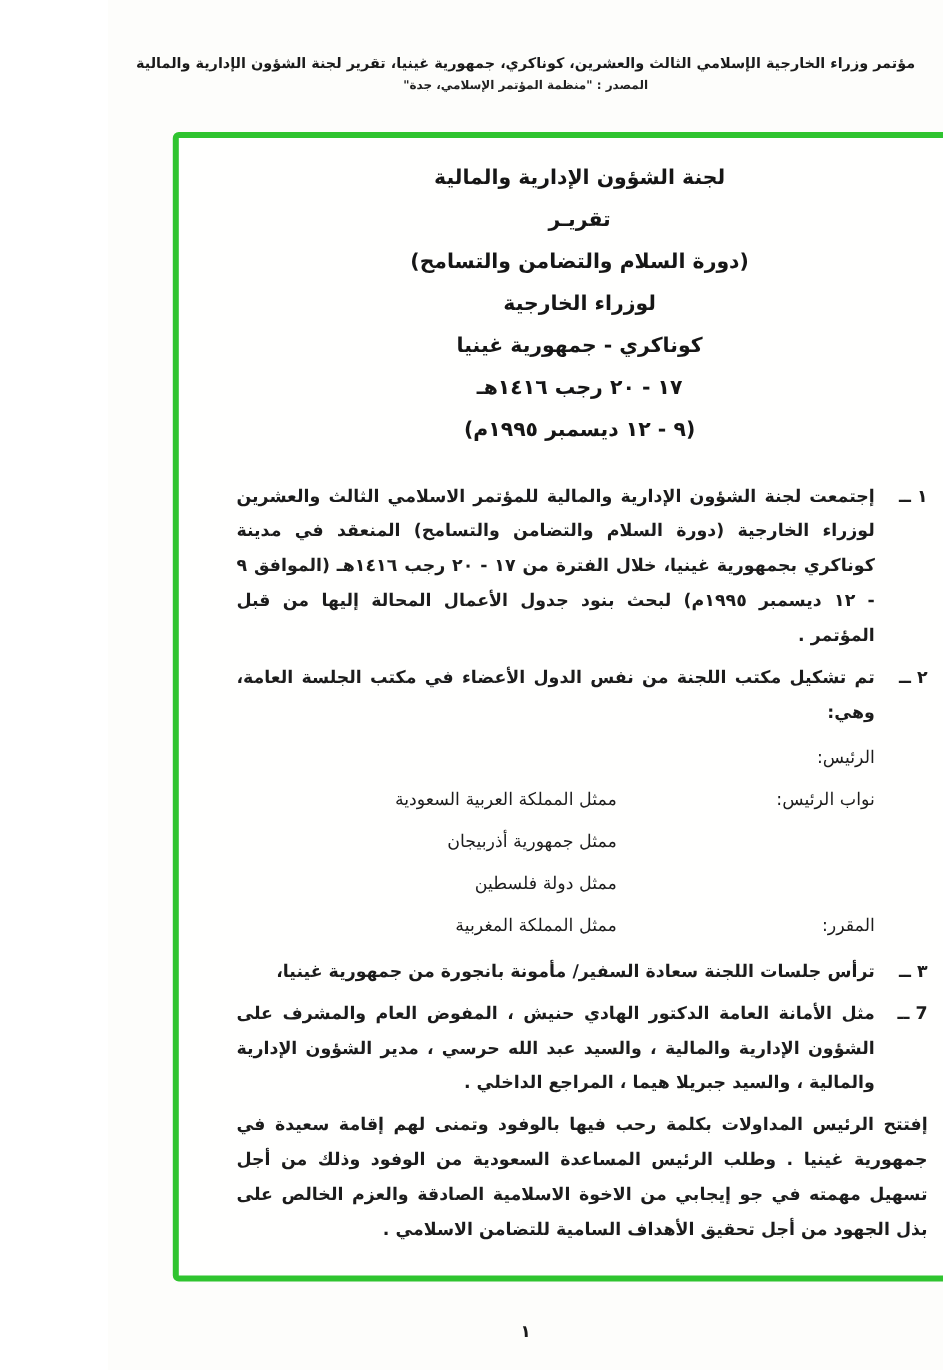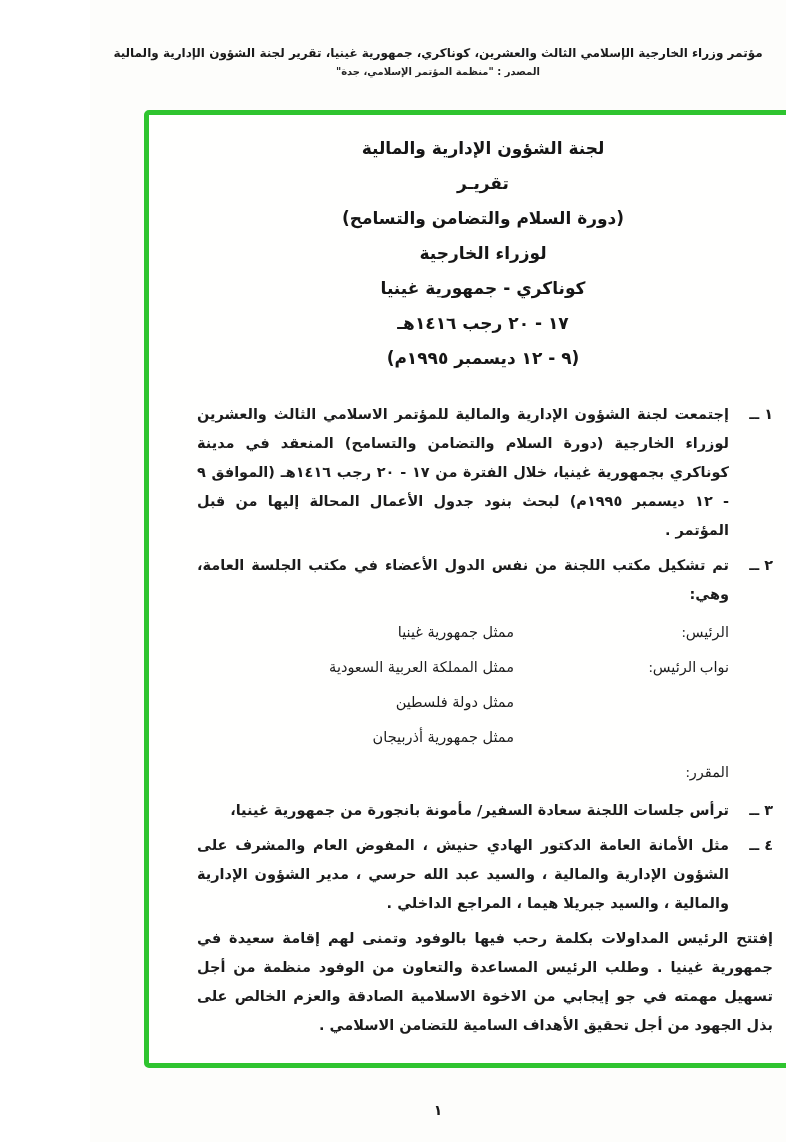--- a/index.html
+++ b/index.html
@@ -77,21 +77,20 @@
     padding-right: 44px;
     margin-bottom: 6px;
   }
   .office-row {
     display: flex;
     line-height: 35px;
   }
   .office-row .role {
     flex: none;
     width: 215px;
-    font-family: Liberation Serif, serif;
   }
   .office-row .member {
     flex: 1;
   }
   .page-number {
     position: absolute;
     bottom: 24px; left: 0; right: 0;
     text-align: center;
     font-size: 14px;
     font-weight: bold;
@@ -127,51 +126,51 @@
       </div>
 
       <div class="para">
         <span class="marker">٢ ــ</span>
         <span class="ptext">تم تشكيل مكتب اللجنة من نفس الدول الأعضاء في مكتب الجلسة العامة، وهي:</span>
       </div>
 
       <div class="office-list">
         <div class="office-row">
           <span class="role">الرئيس:</span>
-          <span class="member">ممثل جمهورية غينيا</span>
         </div>
         <div class="office-row">
           <span class="role">نواب الرئيس:</span>
           <span class="member">ممثل المملكة العربية السعودية</span>
         </div>
         <div class="office-row">
           <span class="role"></span>
+          <span class="member">ممثل جمهورية أذربيجان</span>
+        </div>
+        <div class="office-row">
+          <span class="role"></span>
           <span class="member">ممثل دولة فلسطين</span>
         </div>
         <div class="office-row">
-          <span class="role"></span>
-          <span class="member">ممثل جمهورية أذربيجان</span>
-        </div>
-        <div class="office-row">
           <span class="role">المقرر:</span>
+          <span class="member">ممثل المملكة المغربية</span>
         </div>
       </div>
 
       <div class="para">
         <span class="marker">٣ ــ</span>
         <span class="ptext">ترأس جلسات اللجنة سعادة السفير/ مأمونة بانجورة  من جمهورية غينيا،</span>
       </div>
 
       <div class="para">
-        <span class="marker">٤ ــ</span>
+        <span class="marker">7 ــ</span>
         <span class="ptext">مثل الأمانة العامة الدكتور الهادي حنيش ، المفوض العام والمشرف على الشؤون الإدارية والمالية ، والسيد عبد الله حرسي ، مدير الشؤون الإدارية والمالية ، والسيد جبريلا هيما ، المراجع الداخلي .</span>
       </div>
 
       <div class="para">
-        <span class="ptext">إفتتح الرئيس المداولات بكلمة رحب فيها بالوفود وتمنى لهم إقامة سعيدة في جمهورية غينيا . وطلب الرئيس المساعدة والتعاون من الوفود منظمة من أجل تسهيل مهمته في جو إيجابي من الاخوة الاسلامية الصادقة والعزم الخالص على بذل الجهود من أجل تحقيق الأهداف السامية للتضامن الاسلامي .</span>
+        <span class="ptext">إفتتح الرئيس المداولات بكلمة رحب فيها بالوفود وتمنى لهم إقامة سعيدة في جمهورية غينيا . وطلب الرئيس المساعدة السعودية من الوفود وذلك من أجل تسهيل مهمته في جو إيجابي من الاخوة الاسلامية الصادقة والعزم الخالص على بذل الجهود من أجل تحقيق الأهداف السامية للتضامن الاسلامي .</span>
       </div>
 
     </div>
   </div>
 
   <div class="page-number">١</div>
 
 </div>
 
 </body></html>

